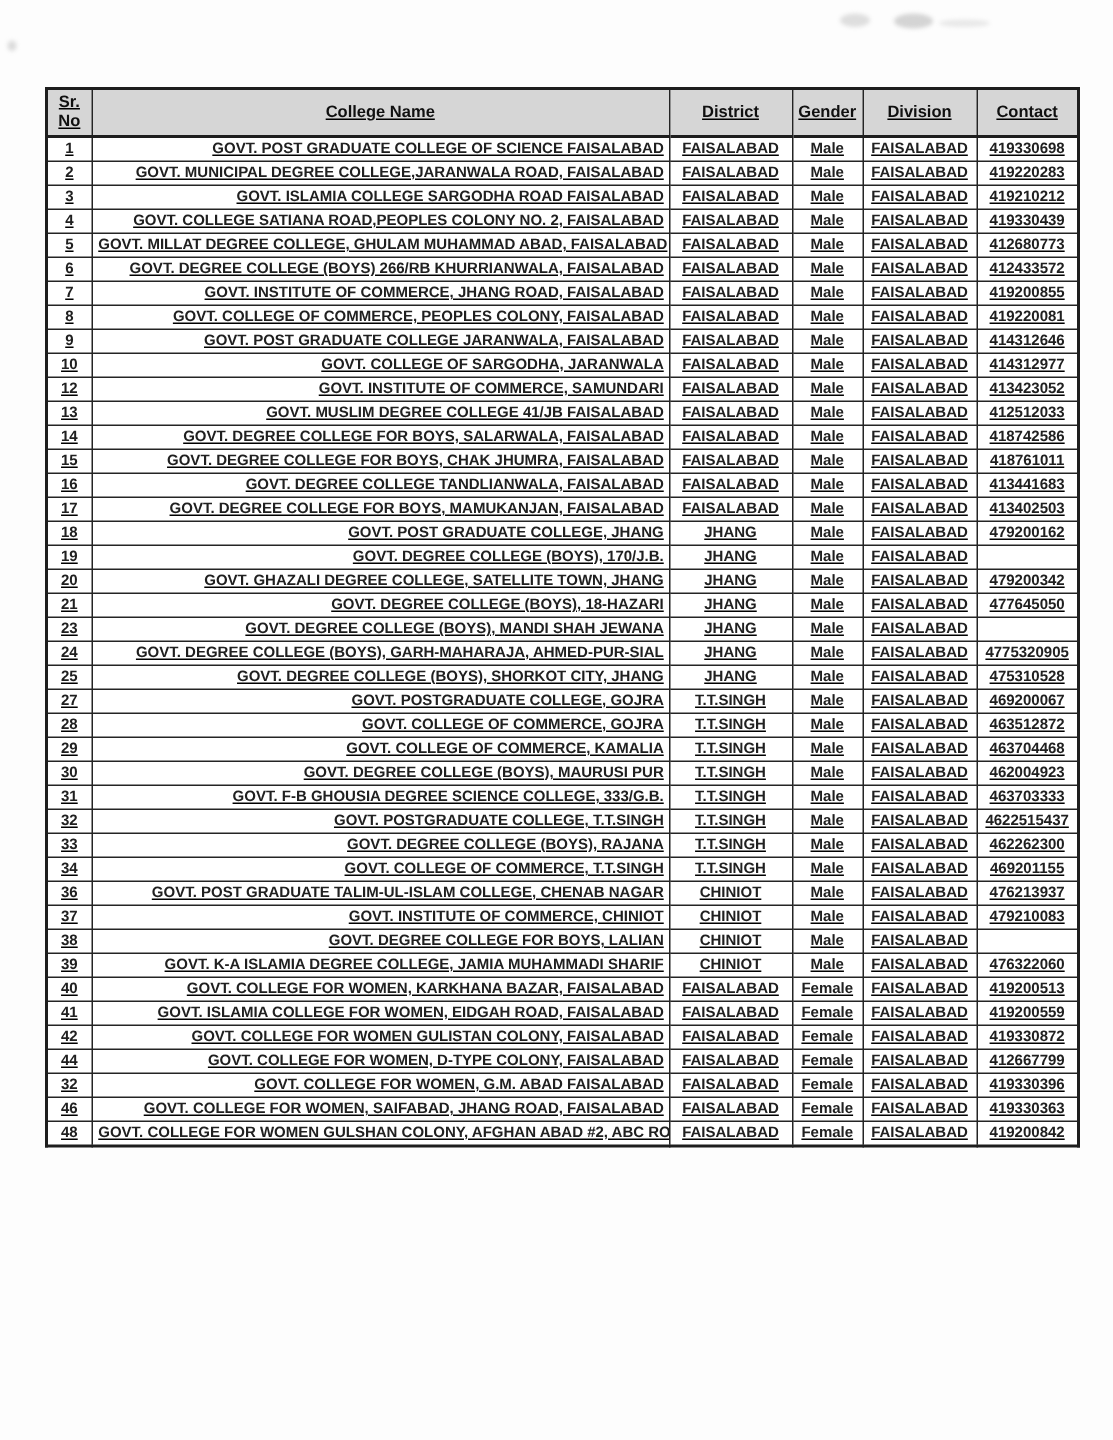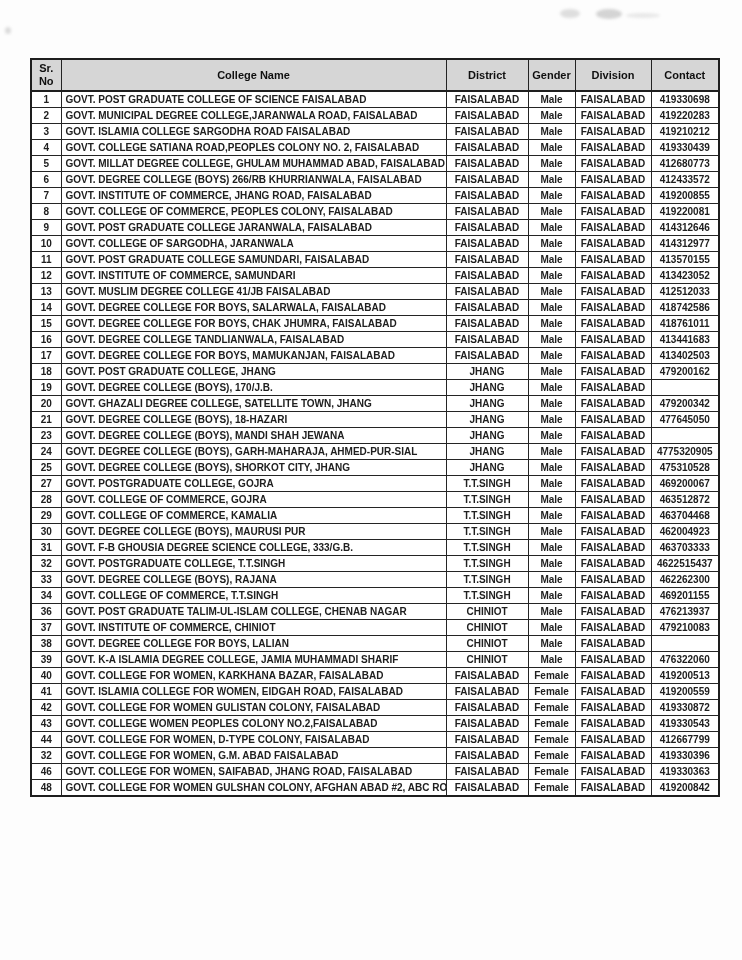--- a/index.html
+++ b/index.html
@@ -17,20 +17,21 @@
   .artifact.a2{left:596px;top:9px;width:26px;height:10px;opacity:.6;}
   .artifact.a3{left:626px;top:13px;width:34px;height:5px;opacity:.3;}
   .artifact.a4{left:5px;top:27px;width:6px;height:7px;opacity:.5;}
 
   table{
     position:absolute;left:30px;top:58px;
     width:688px;
     border-collapse:collapse;
     table-layout:fixed;
     border:2px solid #1e1e1e;
+    text-decoration:underline;
   }
   th,td{
     border:1px solid #242424;
     overflow:hidden;
     white-space:nowrap;
     box-sizing:border-box;
   }
   thead th{
     background:#d6d6d6;
     color:#101010;
@@ -46,21 +47,21 @@
   tbody td{
     height:16px;
     font-size:10px;
     font-weight:bold;
     color:#202020;
     background:#ffffff;
     padding:0 3px;
     line-height:15px;
   }
   tbody td.c0{text-align:center;padding:0 1px;}
-  tbody td.c1{text-align:left;padding-left:4px;}
+  tbody td.c1{text-align:right;padding-left:4px;}
   tbody td.c2,tbody td.c3,tbody td.c4,tbody td.c5{text-align:center;}
 </style>
 </head>
 <body>
 
 <div class="sheet">
   <div class="artifact a1"></div>
   <div class="artifact a2"></div>
   <div class="artifact a3"></div>
   <div class="artifact a4"></div>
@@ -159,28 +160,20 @@
         </tr>
         <tr>
           <td class="c0">10</td>
           <td class="c1">GOVT. COLLEGE OF SARGODHA, JARANWALA</td>
           <td class="c2">FAISALABAD</td>
           <td class="c3">Male</td>
           <td class="c4">FAISALABAD</td>
           <td class="c5">414312977</td>
         </tr>
         <tr>
-          <td class="c0">11</td>
-          <td class="c1">GOVT. POST GRADUATE COLLEGE SAMUNDARI, FAISALABAD</td>
-          <td class="c2">FAISALABAD</td>
-          <td class="c3">Male</td>
-          <td class="c4">FAISALABAD</td>
-          <td class="c5">413570155</td>
-        </tr>
-        <tr>
           <td class="c0">12</td>
           <td class="c1">GOVT. INSTITUTE OF COMMERCE, SAMUNDARI</td>
           <td class="c2">FAISALABAD</td>
           <td class="c3">Male</td>
           <td class="c4">FAISALABAD</td>
           <td class="c5">413423052</td>
         </tr>
         <tr>
           <td class="c0">13</td>
           <td class="c1">GOVT. MUSLIM DEGREE COLLEGE 41/JB FAISALABAD</td>
@@ -389,28 +382,20 @@
           <td class="c4">FAISALABAD</td>
           <td class="c5">419200559</td>
         </tr>
         <tr>
           <td class="c0">42</td>
           <td class="c1">GOVT. COLLEGE FOR WOMEN GULISTAN COLONY, FAISALABAD</td>
           <td class="c2">FAISALABAD</td>
           <td class="c3">Female</td>
           <td class="c4">FAISALABAD</td>
           <td class="c5">419330872</td>
-        </tr>
-        <tr>
-          <td class="c0">43</td>
-          <td class="c1">GOVT. COLLEGE WOMEN PEOPLES COLONY NO.2,FAISALABAD</td>
-          <td class="c2">FAISALABAD</td>
-          <td class="c3">Female</td>
-          <td class="c4">FAISALABAD</td>
-          <td class="c5">419330543</td>
         </tr>
         <tr>
           <td class="c0">44</td>
           <td class="c1">GOVT. COLLEGE FOR WOMEN, D-TYPE COLONY, FAISALABAD</td>
           <td class="c2">FAISALABAD</td>
           <td class="c3">Female</td>
           <td class="c4">FAISALABAD</td>
           <td class="c5">412667799</td>
         </tr>
         <tr>

